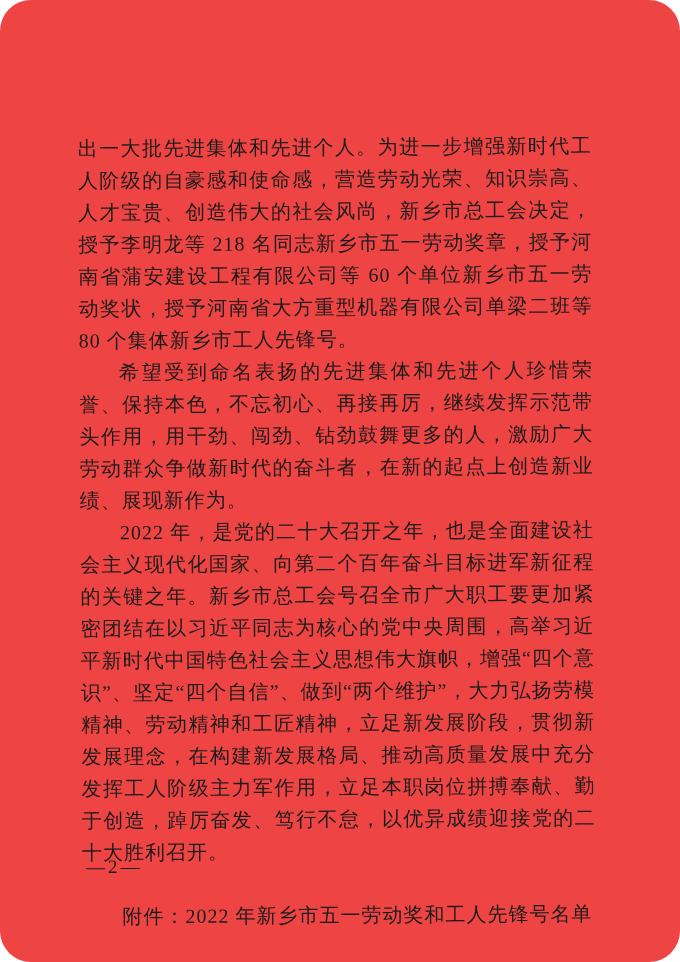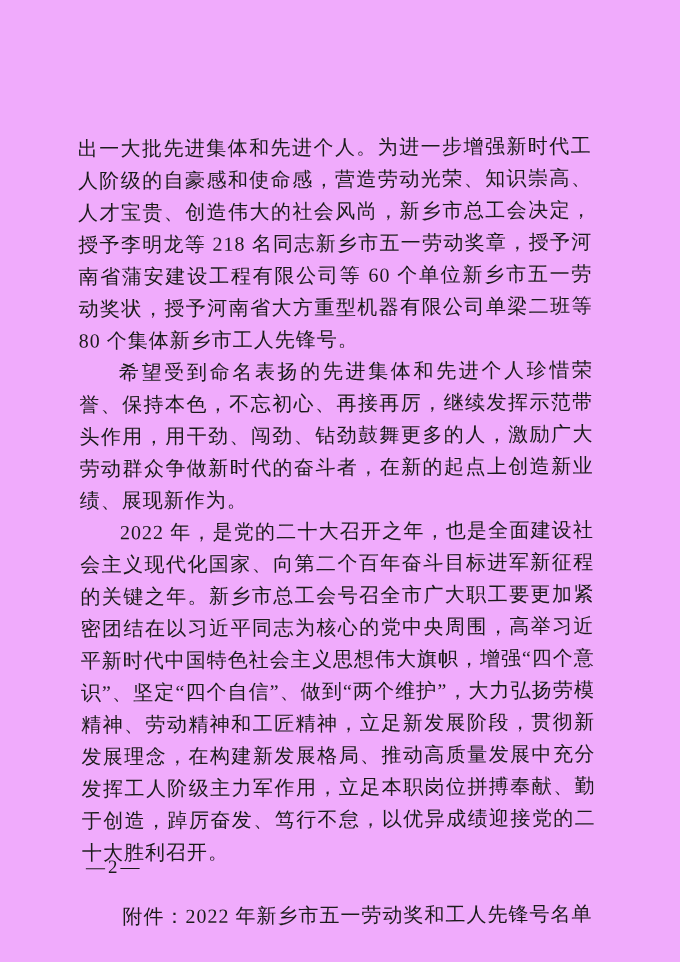--- a/index.html
+++ b/index.html
@@ -9,21 +9,22 @@
       overflow: hidden;
     }
     body {
       background: #ffffff;
       font-family: "Liberation Serif", "DejaVu Serif", serif;
     }
     .scan-page {
       position: relative;
       width: 680px;
       height: 962px;
-      background: #f0abfc;
+      background: #ef4444;
+      border-radius: 31px;
     }
     .doc-body {
       position: absolute;
       left: 80px;
       top: 131px;
       width: 514px;
       transform: rotate(-0.35deg);
       transform-origin: 50% 50%;
       color: #1b1b1b;
     }

